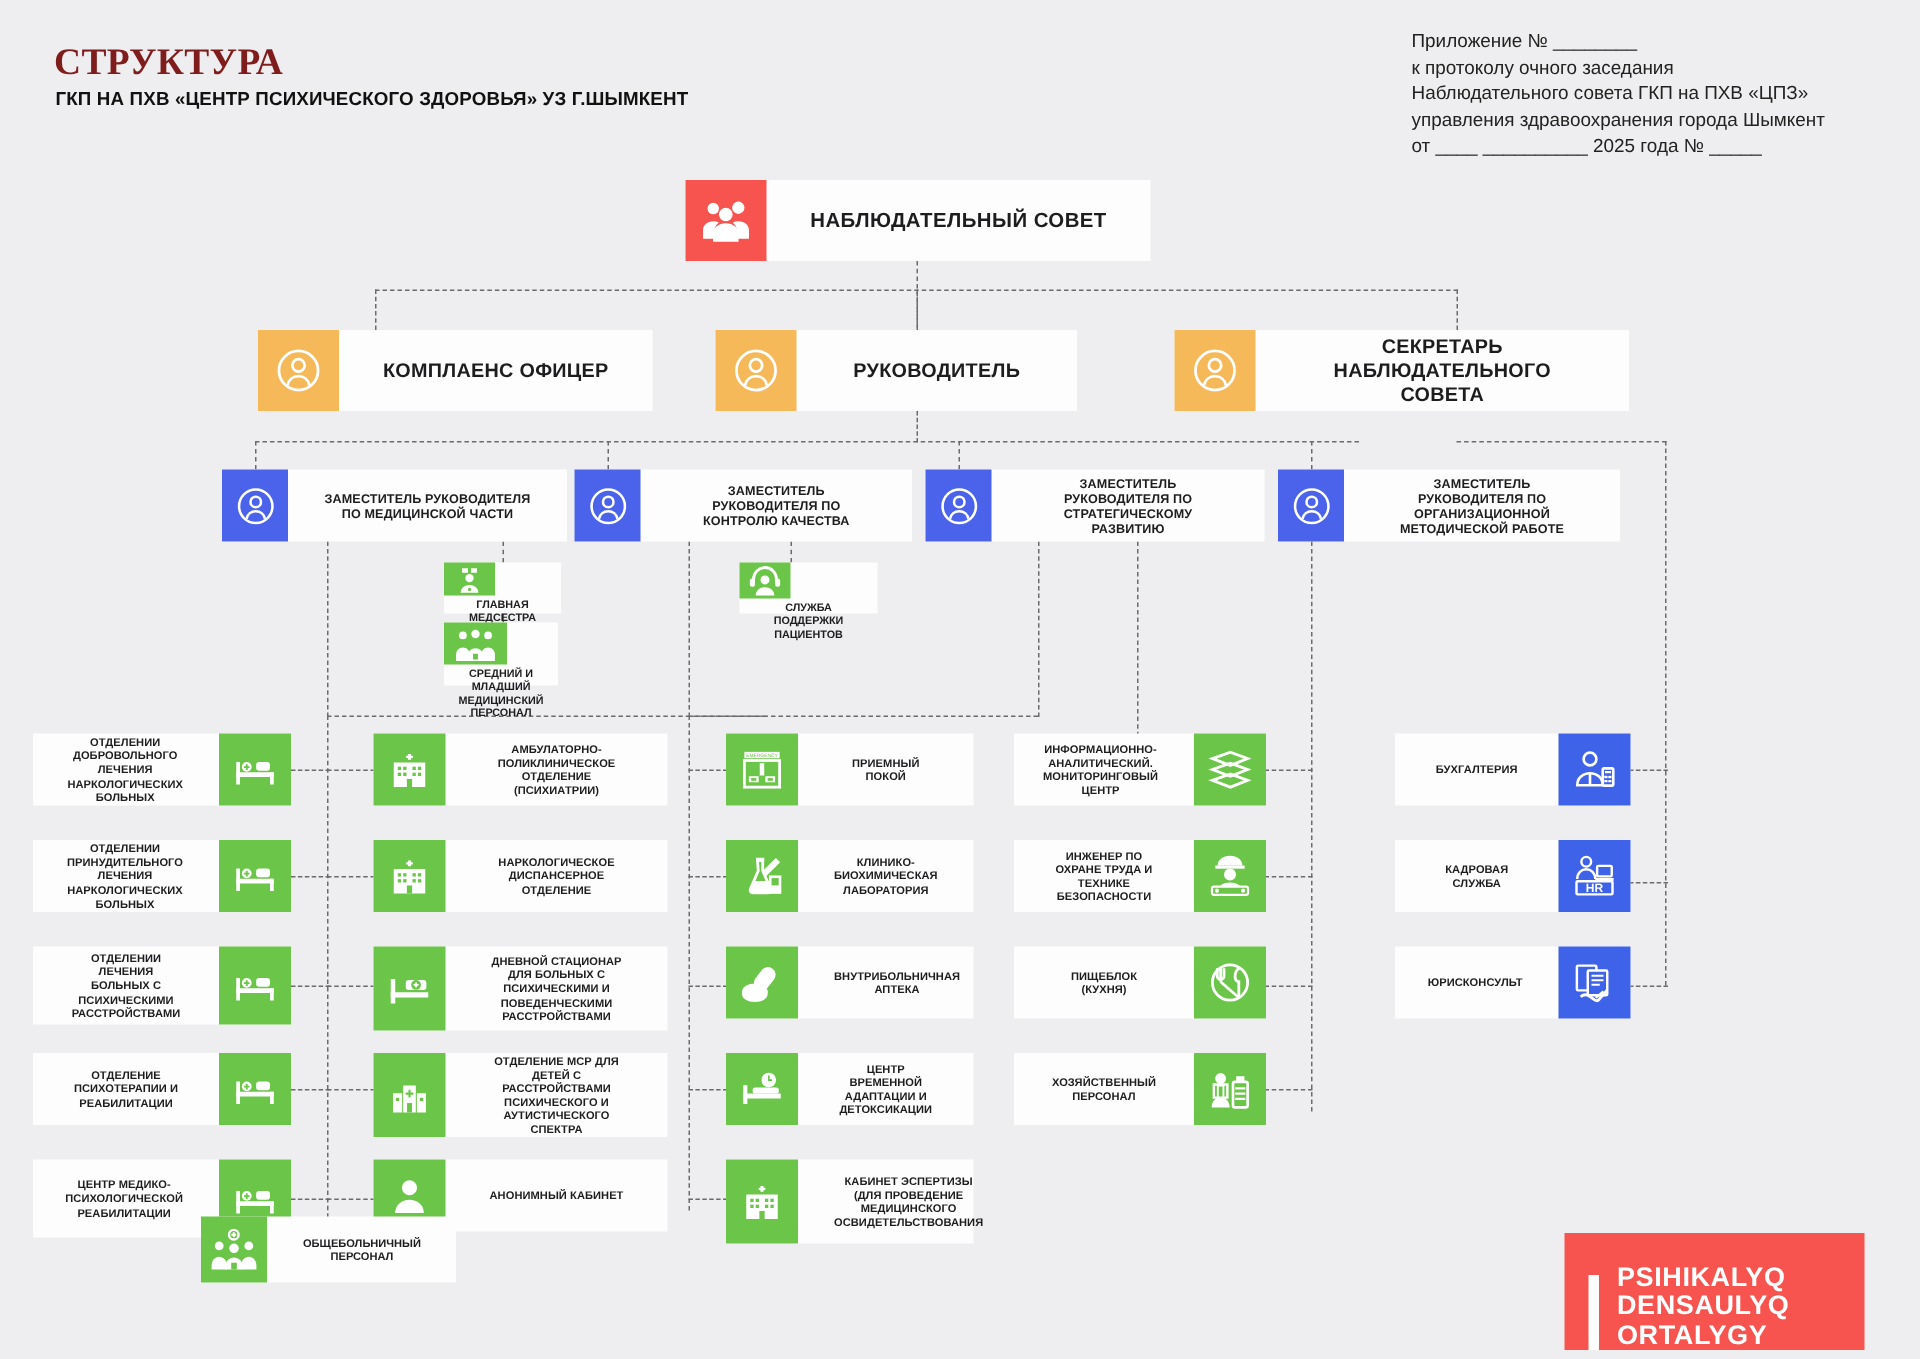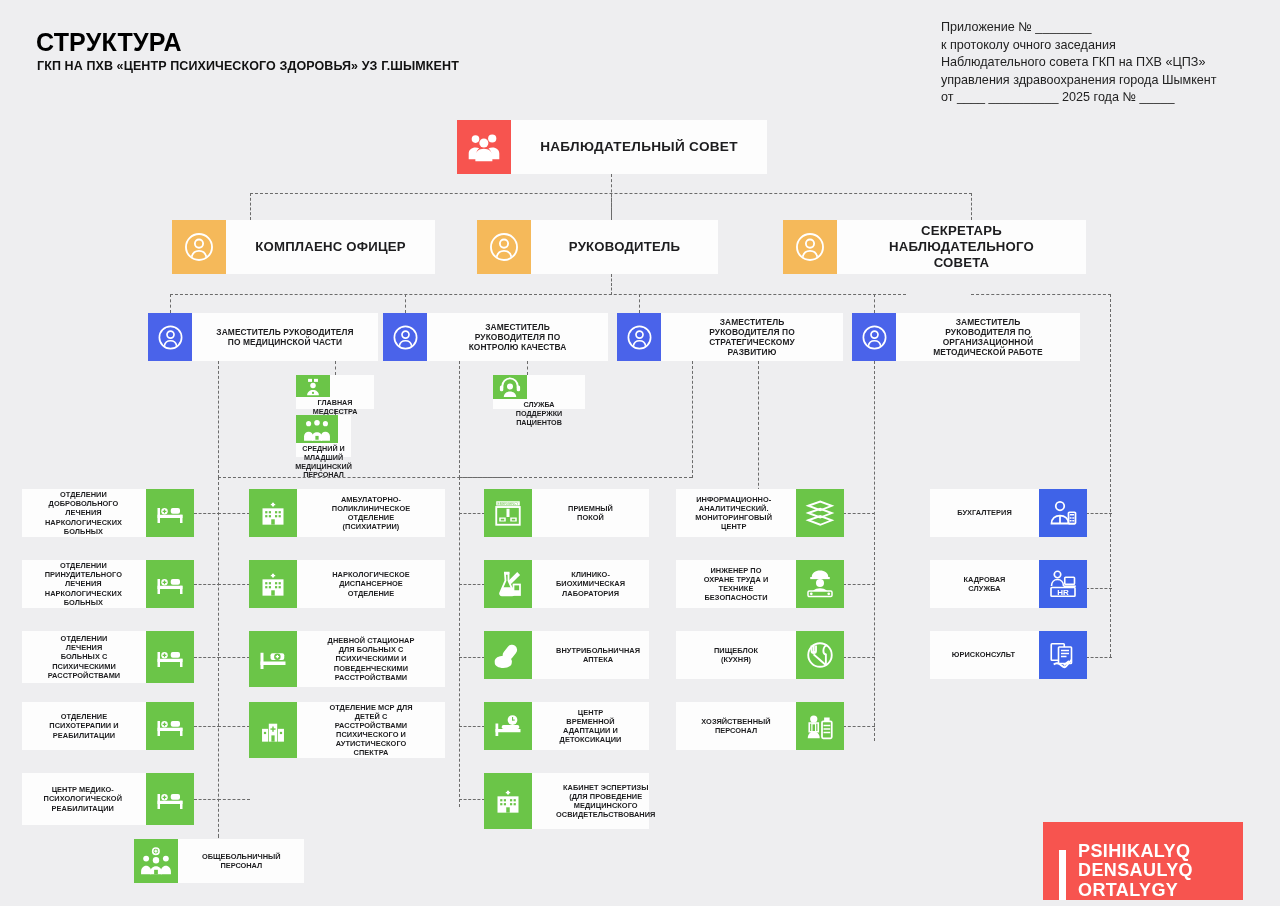--- a/index.html
+++ b/index.html
@@ -11,21 +11,22 @@
     color:#1d1d1f;
     overflow:hidden;
     position:relative;
   }
   #canvas{position:absolute;left:0;top:0;width:1280px;height:906px;}
 
   
   .hdr-title{
     position:absolute;left:36px;top:28px;
     font-size:25px;font-weight:bold;letter-spacing:.2px;
-    color:#000000;
+    color:#7f1d1d;
+    font-family:Liberation Serif, serif;
   }
   .hdr-sub{
     position:absolute;left:37px;top:59px;
     font-size:12.5px;font-weight:bold;letter-spacing:.1px;
     color:#111;
   }
   .appendix{
     position:absolute;left:941px;top:19px;width:330px;
     font-size:12.6px;line-height:17.5px;color:#222;
     font-weight:400;
@@ -64,21 +65,21 @@
   .n-dep1{left:148px;width:230px;}
   .n-dep2{left:383px;width:225px;}
   .n-dep3{left:617px;width:226px;}
   .n-dep4{left:852px;width:228px;}
 
   .sub{height:34px;flex-direction:column;}
   .sub .ic{width:34px;}
   .sub .tx{font-size:7.2px;font-weight:600;}
   .n-nurse{left:296px;top:375px;width:78px;}
   .n-nurse .tx{font-size:7.2px;}
-  .n-midstaff{left:296px;top:415px;width:55px;height:42px;}
+  .n-midstaff{left:296px;top:415px;width:76px;height:42px;}
   .n-midstaff .ic{width:42px;}
   .n-support{left:493px;top:375px;width:92px;height:34px;}
   .n-support .ic{width:34px;}
 
   
   .cell{height:48px;}
   .cell .ic{width:48px;}
   .cell .tx{font-size:7.4px;font-weight:600;letter-spacing:.05px;}
 
   .c1{left:22px;width:172px;}     
@@ -87,21 +88,21 @@
   .c4{left:676px;width:168px;}    
   .c5{left:930px;width:157px;}    
 
   
   .r1{top:489px;} .r2{top:560px;} .r3{top:631px;} .r4{top:702px;} .r5{top:773px;}
 
   .c1.r3,.c1.r5{height:52px;}
   .c2.r3{height:56px;} .c2.r4{height:56px;}
   .c3.r5{height:56px;}
 
-  .n-allstaff{left:134px;top:811px;width:170px;height:44px;margin-top:28px;}
+  .n-allstaff{left:134px;top:811px;width:170px;height:44px;}
   .n-allstaff .ic{width:44px;}
   .n-allstaff .tx{font-size:7.4px;font-weight:600;}
 
   
   .logo{position:absolute;left:1043px;top:822px;width:200px;height:78px;
         background:#f7544f;display:flex;align-items:flex-end;}
   .logo .bar{width:7px;height:50px;background:#fff;margin-left:16px;margin-right:12px;flex:0 0 auto;}
   .logo .txt{color:#fff;font-weight:bold;font-size:18px;line-height:19.5px;letter-spacing:.4px;}
 
   
@@ -456,20 +457,29 @@
           <path d="M16.2 11h5.2v11h-5.2z"></path>
         <path d="M11.4 9h1.2v4.4h-1.2z" fill="#6bc548"></path>
           <path d="M9.8 10.6h4.4v1.2H9.8z" fill="#6bc548"></path>
         <rect x="10.6" y="16.6" width="2.8" height="5.4" fill="#6bc548"></rect>
         <rect x="4.2" y="13.6" width="1.9" height="1.9" fill="#6bc548"></rect>
         <rect x="17.9" y="13.6" width="1.9" height="1.9" fill="#6bc548"></rect>
       </svg>
     </div>
     <div class="tx">ОТДЕЛЕНИЕ МСР ДЛЯ ДЕТЕЙ С РАССТРОЙСТВАМИ ПСИХИЧЕСКОГО И АУТИСТИЧЕСКОГО СПЕКТРА</div>
   </div>
+  <div class="node green cell c2 r5">
+    <div class="ic">
+      <svg class="icn" width="28" height="28" viewBox="0 0 24 24" fill="#fff">
+        <circle cx="12" cy="7.6" r="4.3"></circle>
+        <path d="M3.8 22c0-4.6 3.7-7.6 8.2-7.6s8.2 3 8.2 7.6z"></path>
+      </svg>
+    </div>
+    <div class="tx">АНОНИМНЫЙ КАБИНЕТ</div>
+  </div>
 
   <div class="node green cell c3 r1">
     <div class="ic">
       <svg class="icn" width="30" height="30" viewBox="0 0 24 24" fill="#fff">
         <rect x="2.6" y="2.6" width="18.8" height="3.4"></rect>
         <text x="12" y="5.4" font-size="2.6" fill="#6bc548" text-anchor="middle" font-family="sans-serif">EMERGENCY</text>
         <rect x="2.6" y="7.2" width="18.8" height="14.2" fill="none" stroke="#fff" stroke-width="1.5"></rect>
         <rect x="10.8" y="8.6" width="2.4" height="6.6"></rect>
         <rect x="5" y="15.6" width="5.2" height="3.2"></rect>
         <rect x="13.8" y="15.6" width="5.2" height="3.2"></rect>

